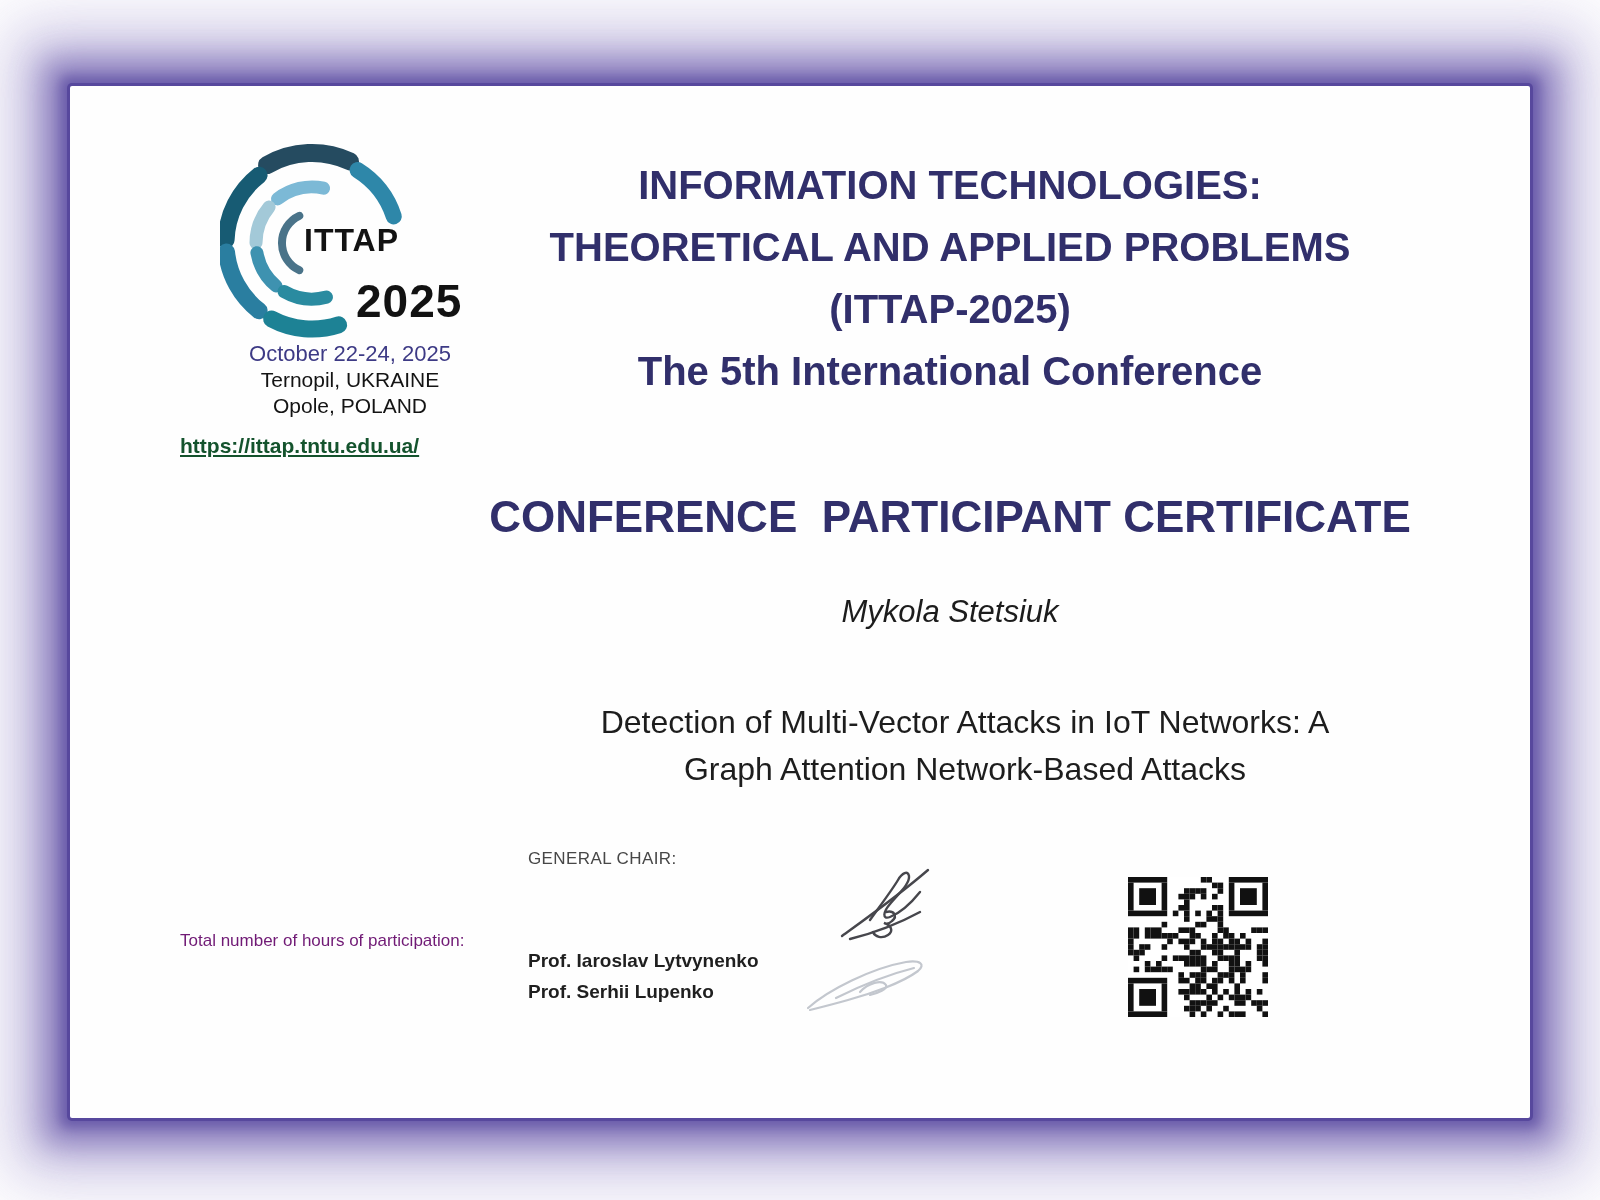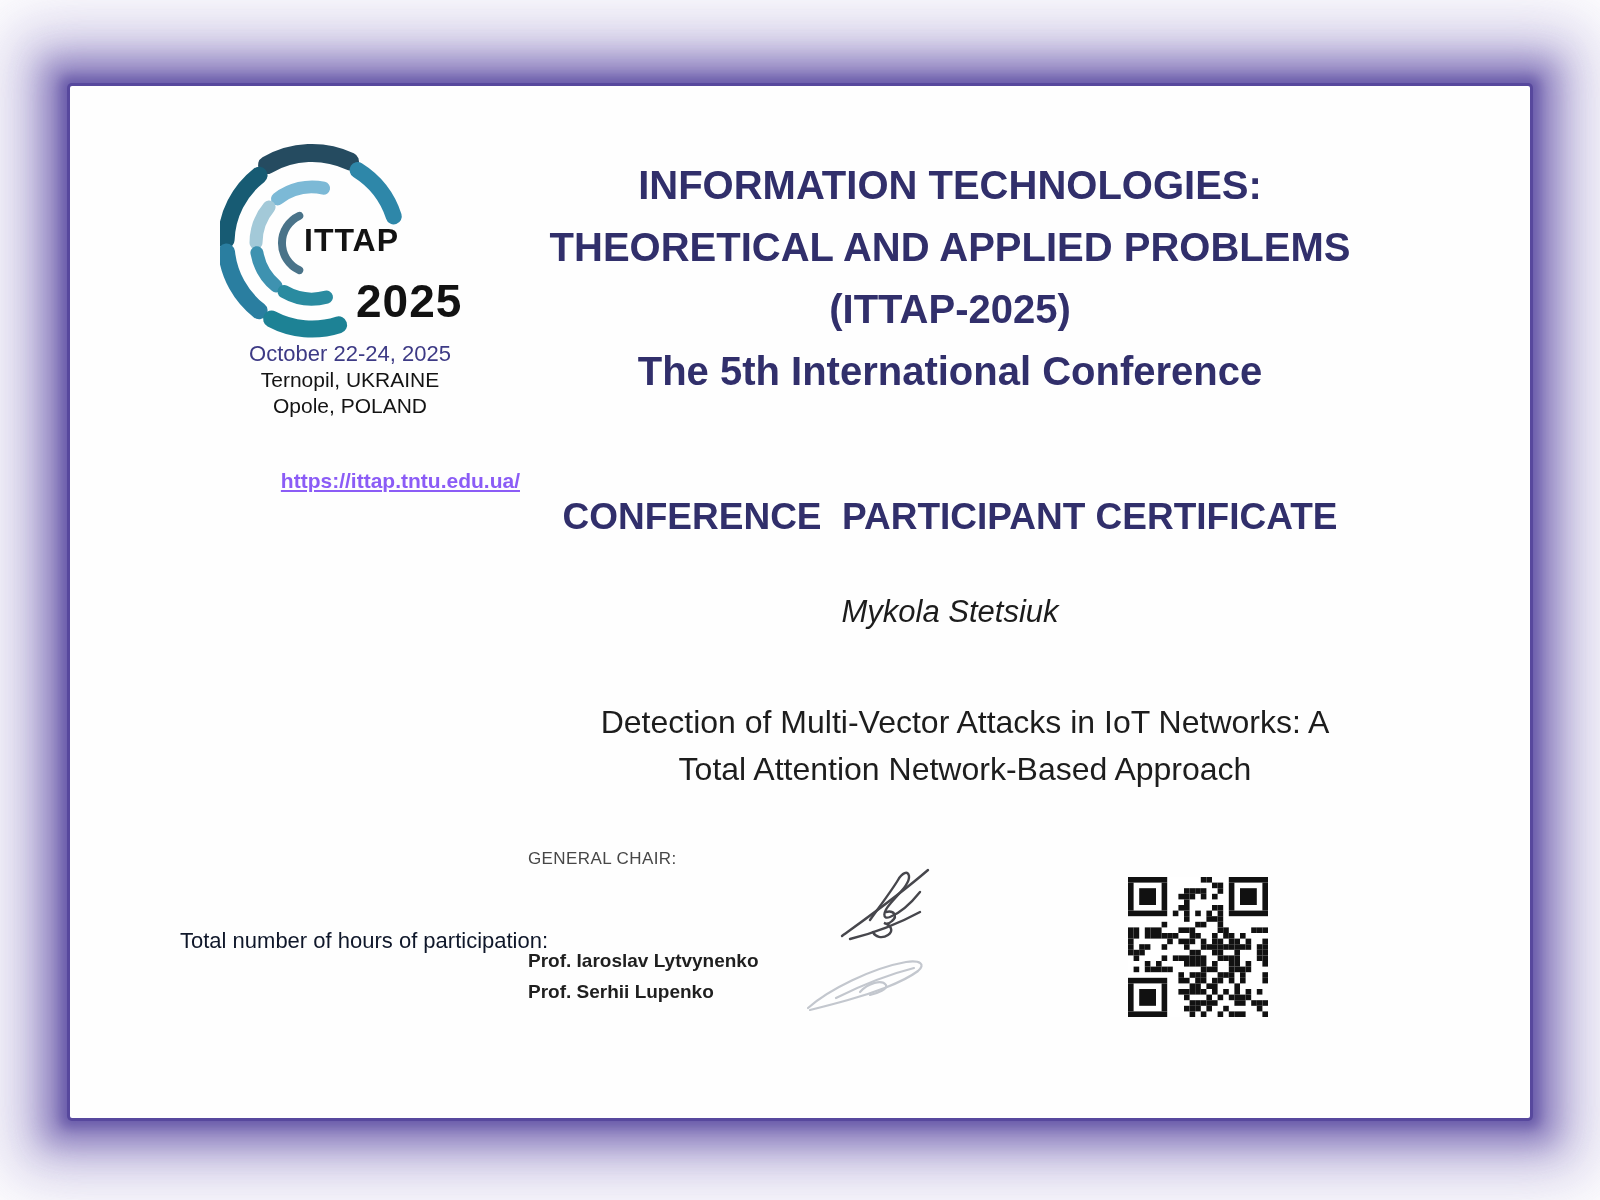--- a/index.html
+++ b/index.html
@@ -18,36 +18,36 @@
       0 0 55px 50px rgba(163,152,206,0.55),
       0 0 85px 78px rgba(218,212,236,0.38);
   }
   
   .logo-svg{position:absolute;left:150px;top:50px;}
   .logo-title{position:absolute;left:234px;top:136px;font-size:32px;font-weight:bold;color:#121212;letter-spacing:1px;}
   .logo-year{position:absolute;left:286px;top:188px;font-size:46px;font-weight:bold;color:#121212;letter-spacing:1px;}
   .event-meta{position:absolute;left:110px;top:255px;width:340px;text-align:center;
     font-weight:normal;color:#141414;font-size:21px;line-height:26px;white-space:nowrap;}
   .event-meta .date{color:#3d3a85;font-size:22px;}
-  .site{position:absolute;left:110px;top:383px;width:340px;text-align:right;font-size:21px;
-    font-weight:bold;color:#8b5cf6;text-decoration:underline;white-space:nowrap;cursor:pointer;}
+  .site{position:absolute;left:110px;top:348px;width:340px;text-align:left;font-size:21px;
+    font-weight:bold;color:#14532d;text-decoration:underline;white-space:nowrap;cursor:pointer;}
   
   .header{position:absolute;left:400px;top:68px;width:960px;text-align:center;
     color:#312f6b;font-weight:bold;font-size:40px;line-height:62px;}
   .cert-title{position:absolute;left:330px;top:407px;width:1100px;text-align:center;
-    font-size:37px;line-height:48px;font-weight:bold;color:#312f6b;white-space:pre;}
+    font-size:44px;line-height:48px;font-weight:bold;color:#312f6b;white-space:pre;}
   .participant{position:absolute;left:330px;top:508px;width:1100px;text-align:center;
     font-size:31px;font-style:italic;color:#1c1c1c;}
   .paper{position:absolute;left:345px;top:613px;width:1100px;text-align:center;
     font-size:32px;line-height:47px;color:#1d1d1d;}
   .chair-label{position:absolute;left:458px;top:763px;font-size:17px;color:#474747;letter-spacing:0.4px;}
   .chair-name-1{position:absolute;left:458px;top:818px;font-size:19px;font-weight:bold;color:#1f1f1f;margin-top:46px;}
   .chair-name-2{position:absolute;left:458px;top:895px;font-size:19px;font-weight:bold;color:#1f1f1f;}
-  .hours{position:absolute;left:110px;top:842px;width:340px;text-align:center;
-    font-size:22px;line-height:25px;color:#0f172a;white-space:nowrap;}
+  .hours{position:absolute;left:110px;top:842px;width:340px;
+    font-size:17px;line-height:25px;color:#701a75;white-space:nowrap;}
   .sig1{position:absolute;left:766px;top:776px;}
   .sig2{position:absolute;left:732px;top:864px;}
   .qr{position:absolute;left:1058px;top:791px;background:#ffffff;}
 </style>
 </head>
 <body>
 
 <div class="canvas">
   <div class="cert">
 
@@ -79,21 +79,21 @@
       <div>INFORMATION TECHNOLOGIES:</div>
       <div>THEORETICAL AND APPLIED PROBLEMS</div>
       <div>(ITTAP-2025)</div>
       <div>The 5th International Conference</div>
     </div>
 
     <div class="cert-title">CONFERENCE  PARTICIPANT CERTIFICATE</div>
     <div class="participant">Mykola Stetsiuk</div>
     <div class="paper">
       <div>Detection of Multi-Vector Attacks in IoT Networks: A</div>
-      <div>Total Attention Network-Based Approach</div>
+      <div>Graph Attention Network-Based Attacks</div>
     </div>
 
     <div class="chair-label">GENERAL CHAIR:</div>
     <div class="chair-name-1">Prof. Iaroslav Lytvynenko</div>
     <div class="chair-name-2">Prof. Serhii Lupenko</div>
 
     <div class="hours">
       <div>Total number of hours of participation:</div>
     </div>
 

